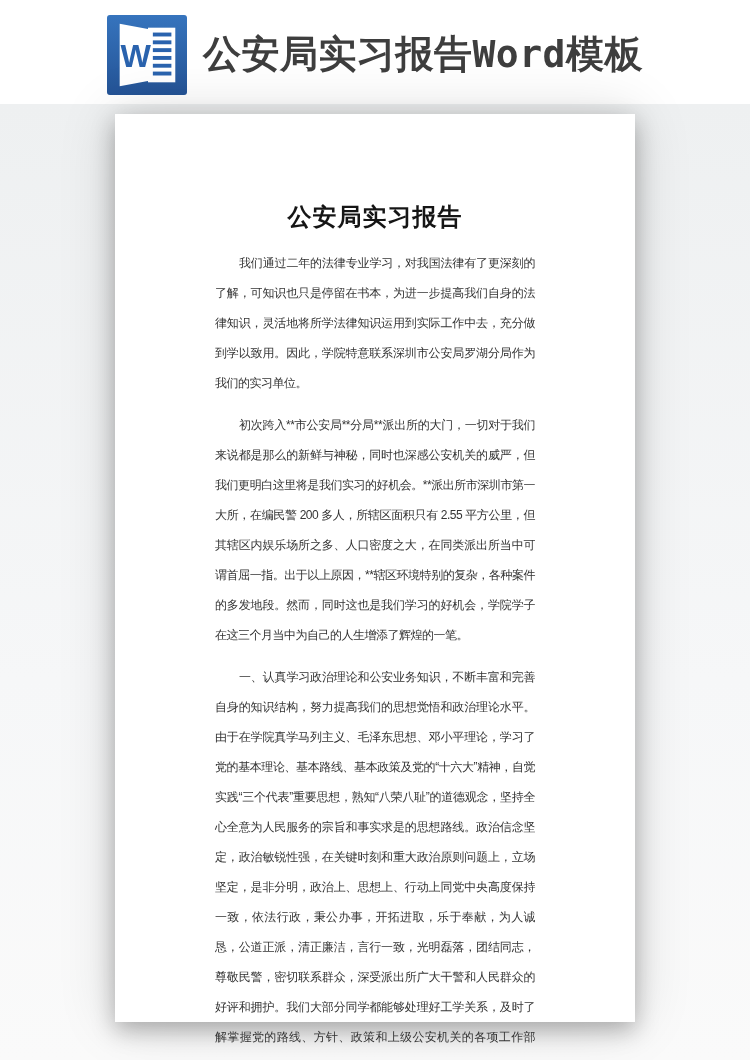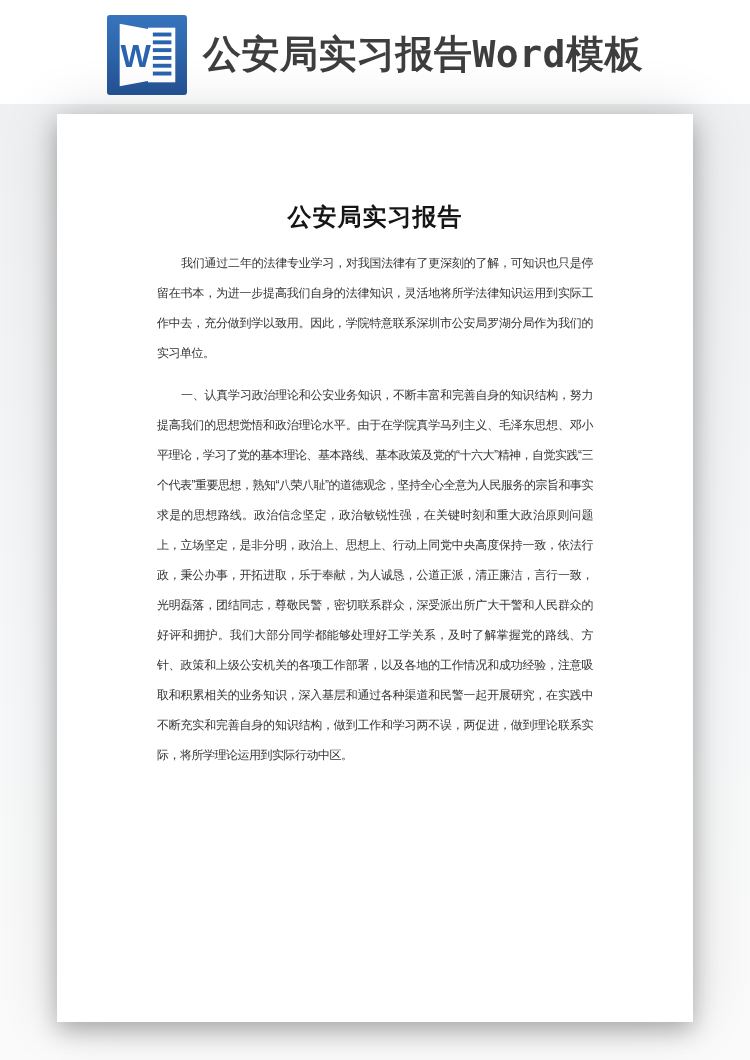--- a/index.html
+++ b/index.html
@@ -34,21 +34,21 @@
   }
 
   
   .preview-area {
     flex: 1 1 auto;
     background: linear-gradient(#eef0f1 0%, #f6f7f8 60%, #fafafa 100%);
     display: flex; justify-content: center; align-items: flex-start;
     padding-top: 10px;
   }
   .page {
-    width: 636px; height: 908px; background: #ffffff;
+    width: 520px; height: 908px; background: #ffffff;
     box-shadow: 0 8px 22px rgba(0,0,0,0.28), 0 0 55px rgba(0,0,0,0.14);
     box-sizing: border-box;
     padding: 86px 88px 0 88px;
   }
   .doc-title {
     margin: 0 0 14px 0;
     font-size: 24px; line-height: 34px; font-weight: bold;
     color: #151515; text-align: center; letter-spacing: 1px;
   }
   .doc-body { color: #333333; }
@@ -93,18 +93,19 @@
     <div class="header-text">
       <h1 class="header-title">公安局实习报告Word模板</h1>
     </div>
   </header>
 
   <div class="preview-area">
     <div class="page">
       <h2 class="doc-title">公安局实习报告</h2>
       <div class="doc-body">
           <p class="para">我们通过二年的法律专业学习，对我国法律有了更深刻的了解，可知识也只是停留在书本，为进一步提高我们自身的法律知识，灵活地将所学法律知识运用到实际工作中去，充分做到学以致用。因此，学院特意联系深圳市公安局罗湖分局作为我们的实习单位。</p>
+          <p class="para">初次跨入**市公安局**分局**派出所的大门，一切对于我们来说都是那么的新鲜与神秘，同时也深感公安机关的威严，但我们更明白这里将是我们实习的好机会。**派出所市深圳市第一大所，在编民警 200 多人，所辖区面积只有 2.55 平方公里，但其辖区内娱乐场所之多、人口密度之大，在同类派出所当中可谓首屈一指。出于以上原因，**辖区环境特别的复杂，各种案件的多发地段。然而，同时这也是我们学习的好机会，学院学子在这三个月当中为自己的人生增添了辉煌的一笔。</p>
           <p class="para">一、认真学习政治理论和公安业务知识，不断丰富和完善自身的知识结构，努力提高我们的思想觉悟和政治理论水平。由于在学院真学马列主义、毛泽东思想、邓小平理论，学习了党的基本理论、基本路线、基本政策及党的“十六大”精神，自觉实践“三个代表”重要思想，熟知“八荣八耻”的道德观念，坚持全心全意为人民服务的宗旨和事实求是的思想路线。政治信念坚定，政治敏锐性强，在关键时刻和重大政治原则问题上，立场坚定，是非分明，政治上、思想上、行动上同党中央高度保持一致，依法行政，秉公办事，开拓进取，乐于奉献，为人诚恳，公道正派，清正廉洁，言行一致，光明磊落，团结同志，尊敬民警，密切联系群众，深受派出所广大干警和人民群众的好评和拥护。我们大部分同学都能够处理好工学关系，及时了解掌握党的路线、方针、政策和上级公安机关的各项工作部署，以及各地的工作情况和成功经验，注意吸取和积累相关的业务知识，深入基层和通过各种渠道和民警一起开展研究，在实践中不断充实和完善自身的知识结构，做到工作和学习两不误，两促进，做到理论联系实际，将所学理论运用到实际行动中区。</p>
         </div>
     </div>
   </div>
 
 </div>
 
 </body></html>

